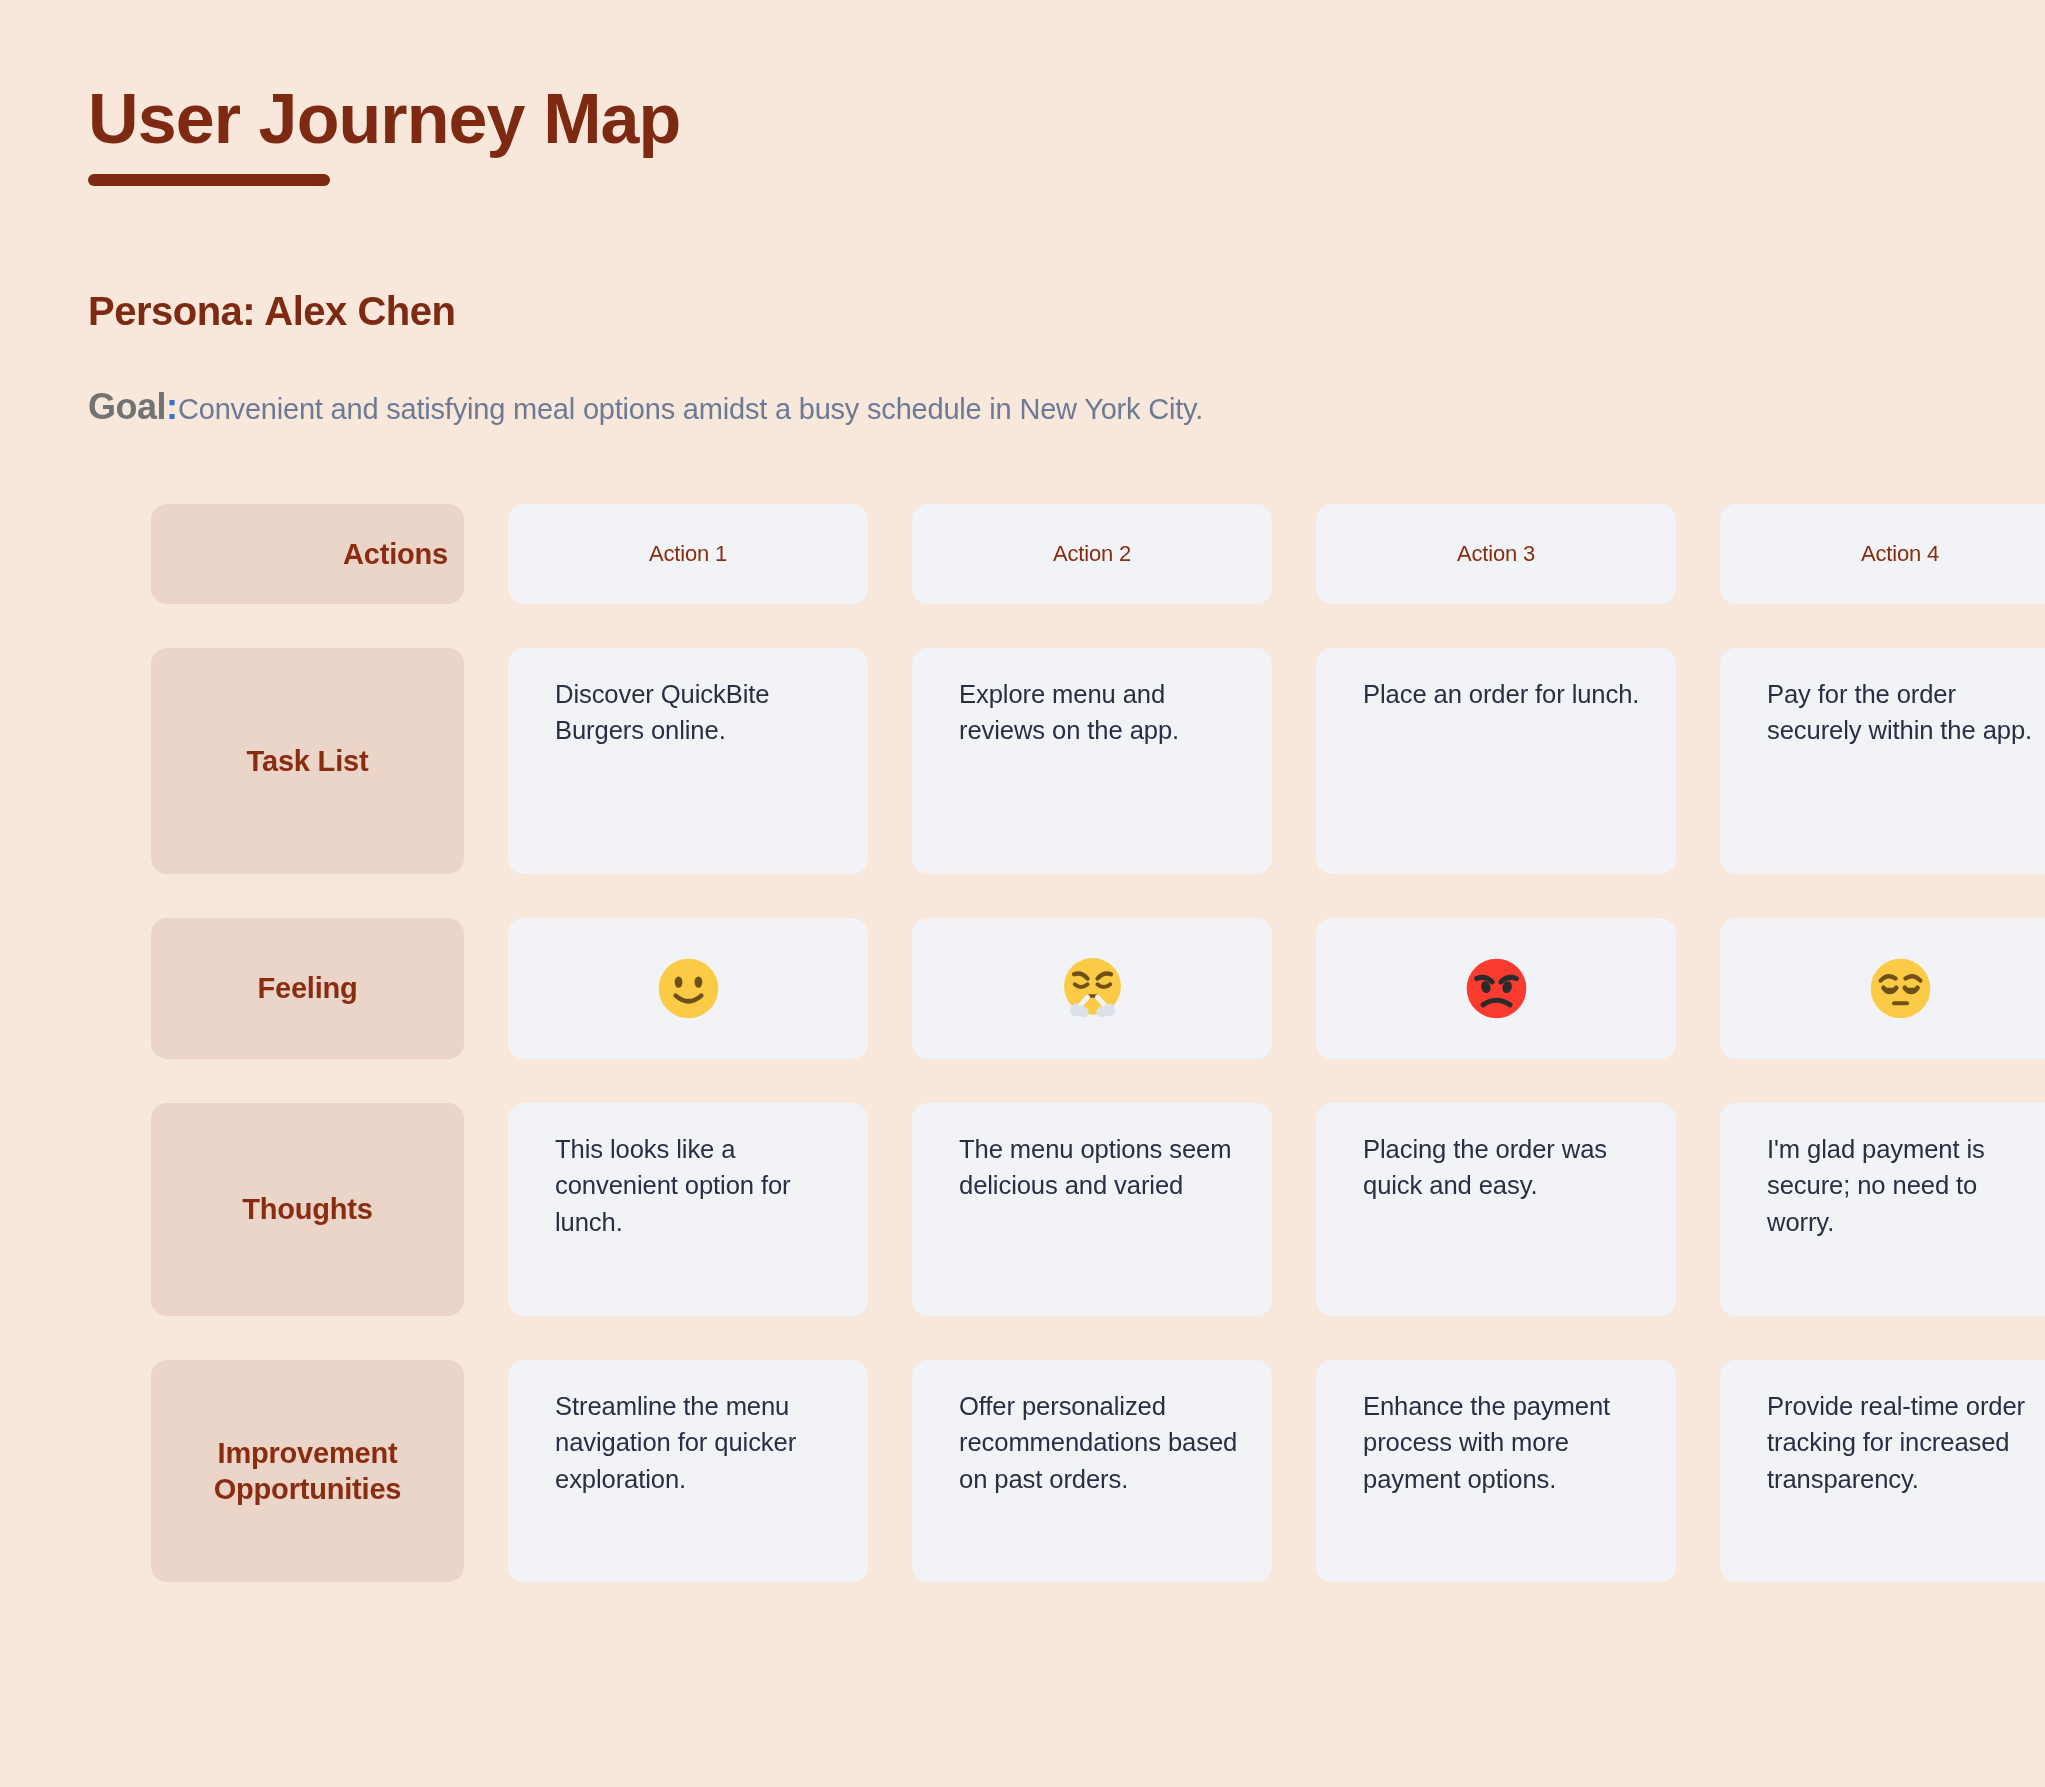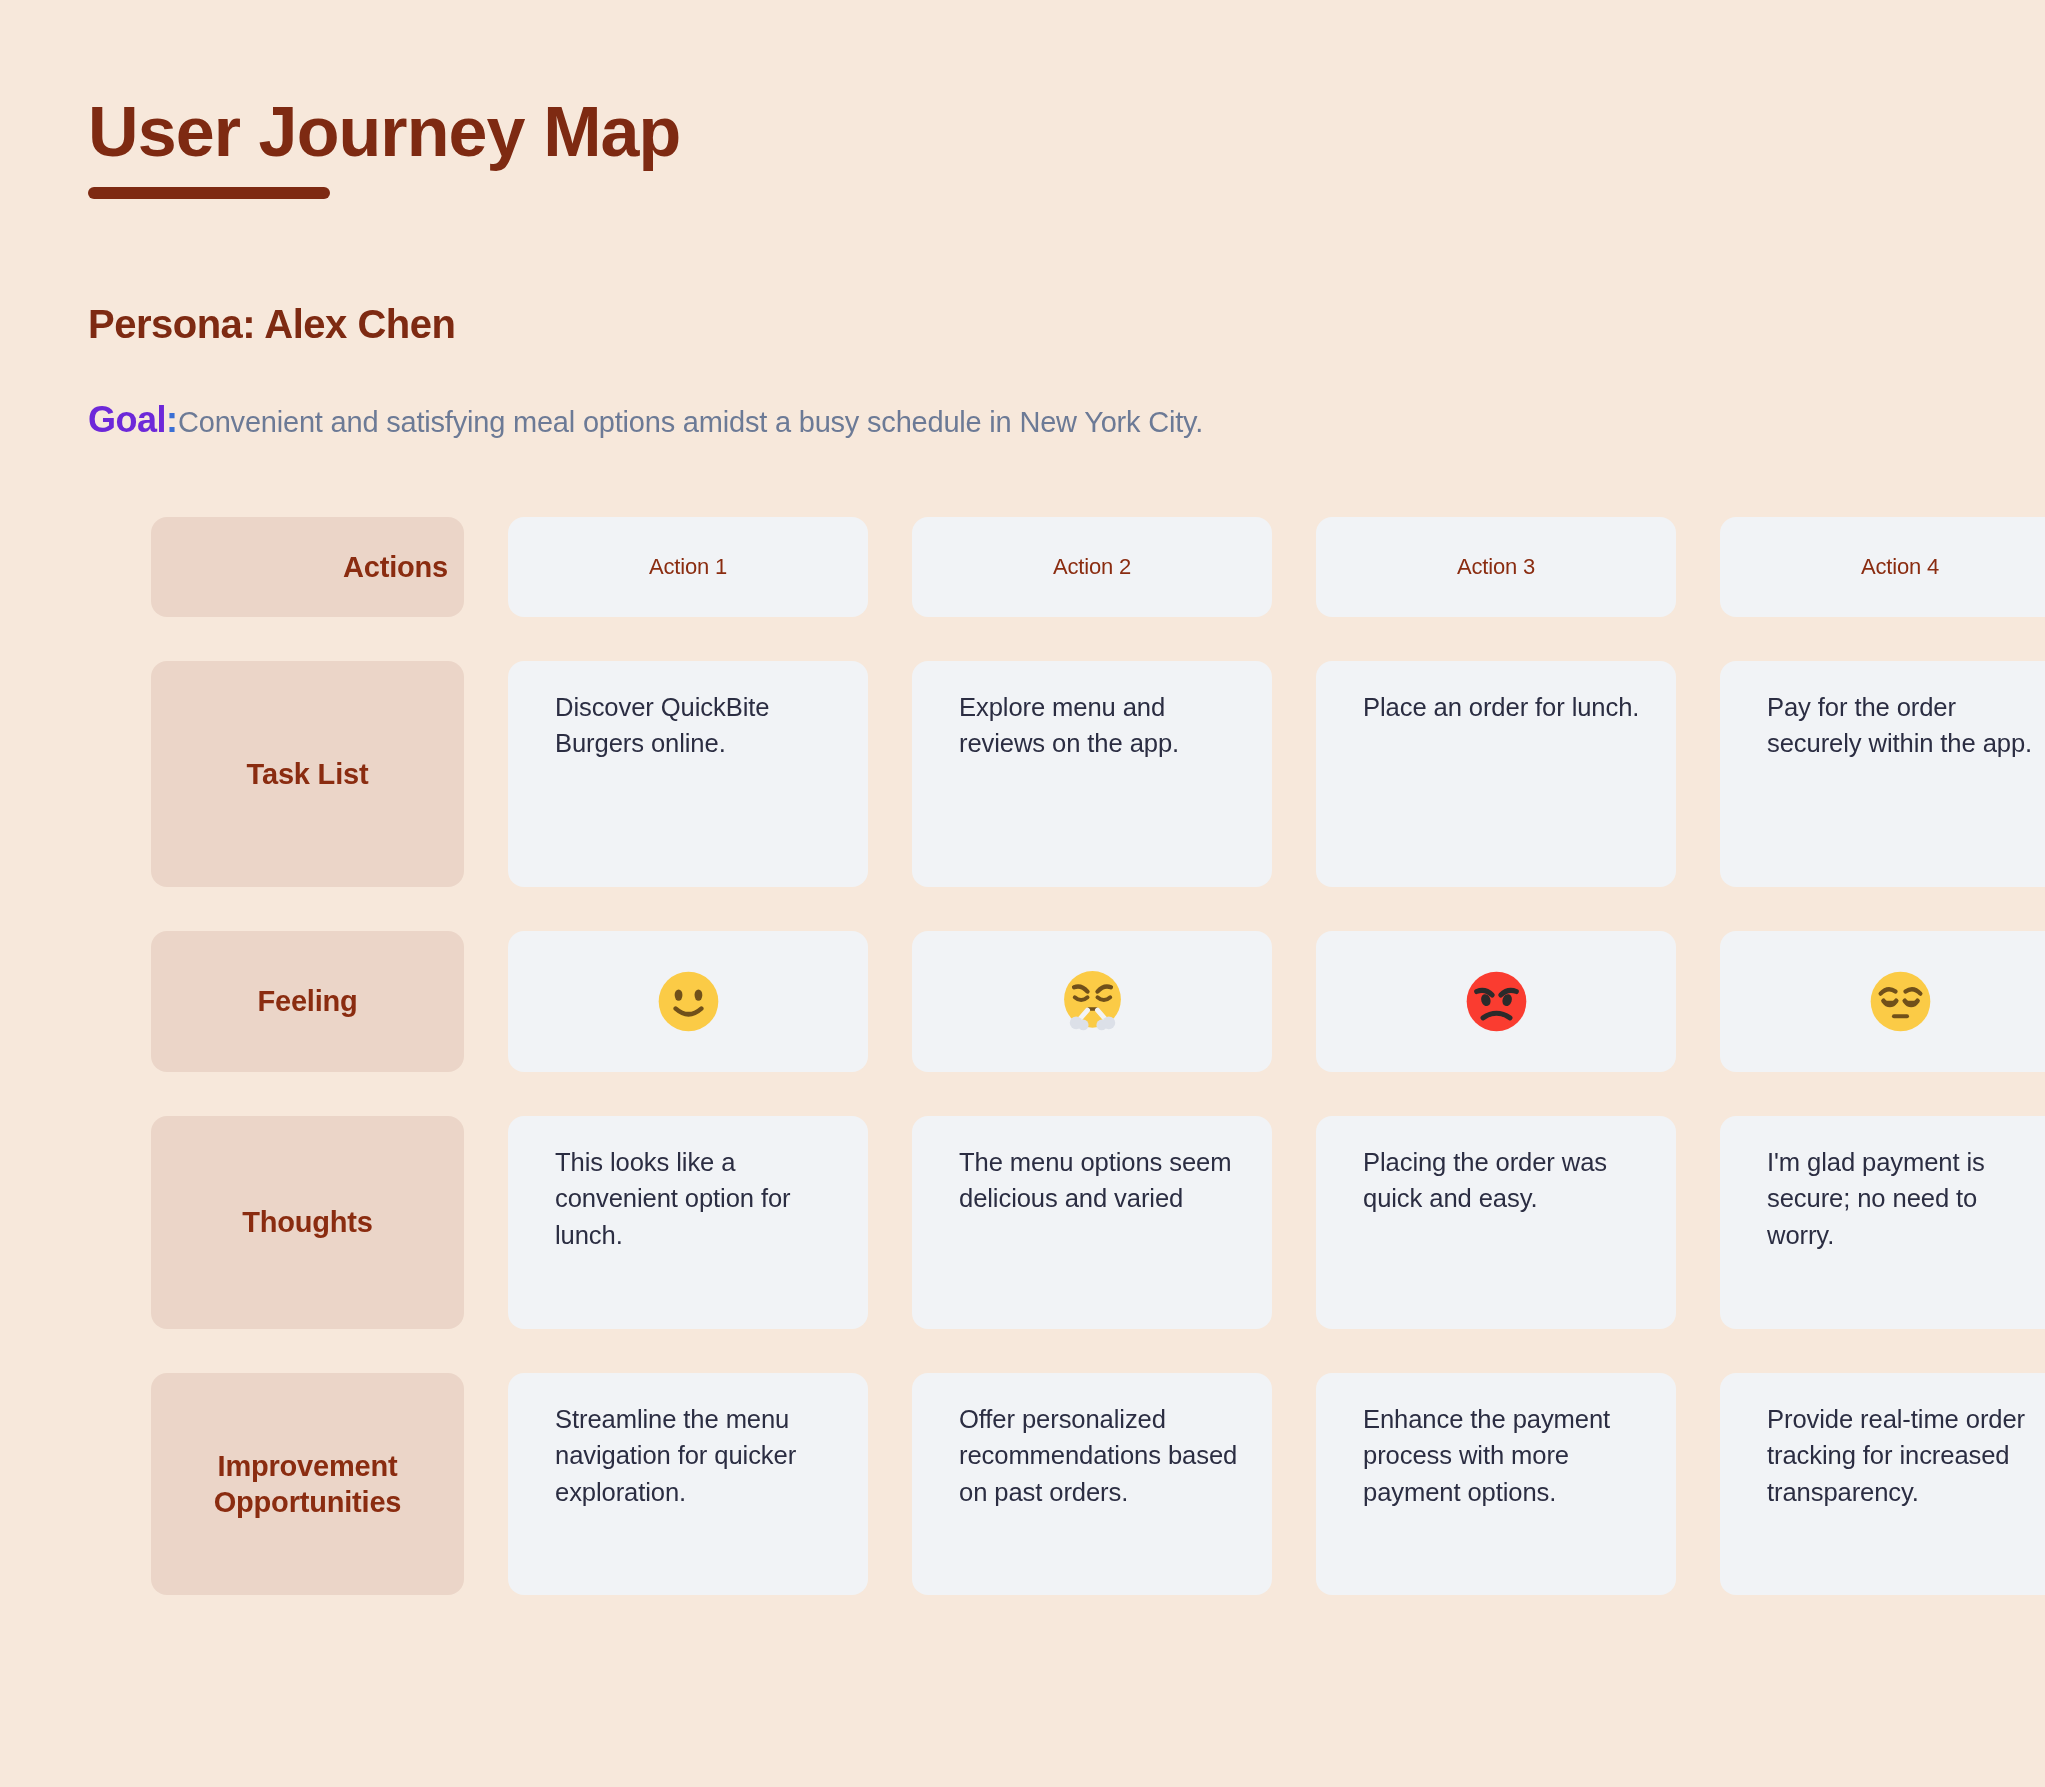--- a/index.html
+++ b/index.html
@@ -3,42 +3,42 @@
 <meta charset="utf-8">
 <style>
   html,body{margin:0;padding:0;}
   body{
     width:2046px;height:1787px;
     background:#F7E8DB;
     font-family:"Liberation Sans","DejaVu Sans",sans-serif;
     overflow:hidden;
     position:relative;
   }
-  .page{position:relative;width:2046px;height:1459px;margin-top:13px;}
+  .page{position:relative;width:2046px;height:1459px;}
 
   
   .header{position:absolute;left:88px;top:83px;}
   .title{
     font-size:70px;line-height:1.05;font-weight:bold;
     color:#7E2A12;letter-spacing:-0.9px;margin:0;
   }
   .title-rule{
     width:242px;height:12.3px;border-radius:6.2px;
     background:#7E2A12;margin-top:17px;
   }
   .persona{
     position:absolute;left:88px;top:289px;
     font-size:40px;font-weight:bold;color:#7E2A12;
     letter-spacing:-0.5px;margin:0;white-space:nowrap;
   }
   .goal-line{
     position:absolute;left:88px;top:386px;
     white-space:nowrap;display:flex;align-items:baseline;
   }
-  .goal-word{font-size:36px;font-weight:bold;color:#6d28d9;letter-spacing:-0.5px;}
+  .goal-word{font-size:36px;font-weight:bold;color:#737373;letter-spacing:-0.5px;}
   .goal-colon{font-size:36px;font-weight:bold;color:#3B6FD4;}
   .goal-text{font-size:29px;color:#6C7A96;letter-spacing:-0.2px;}
 
   
   .grid{
     position:absolute;left:151px;top:504px;
     display:grid;
     grid-template-columns:313px 360px 360px 360px 360px;
     column-gap:44px;
     align-items:stretch;

